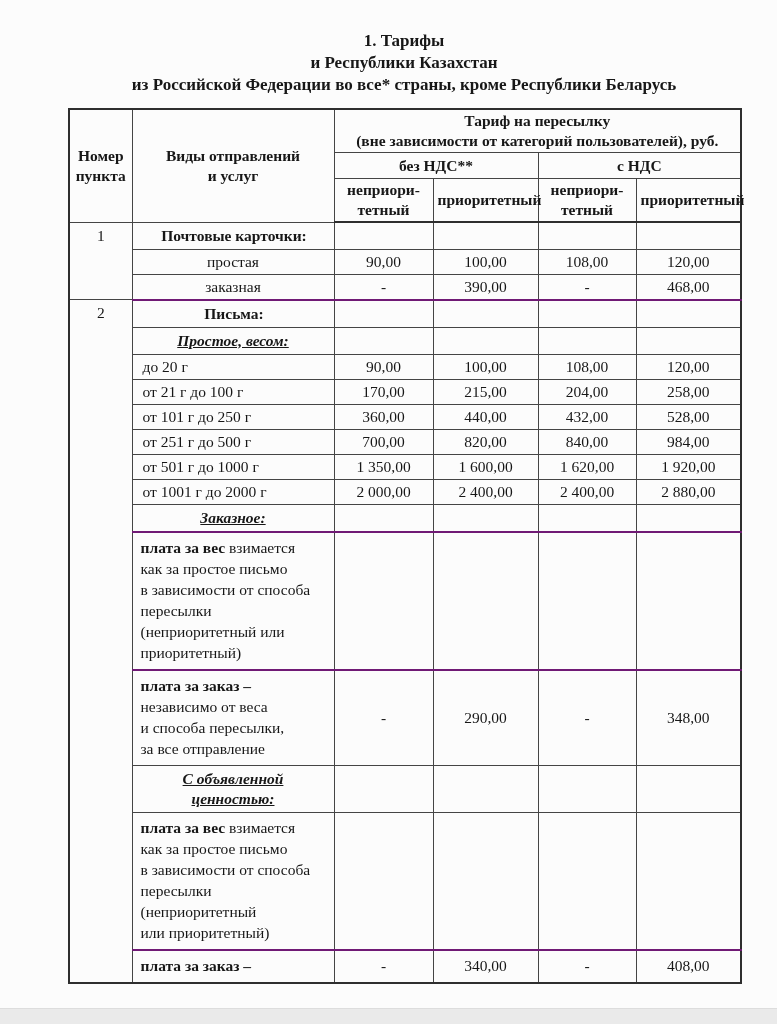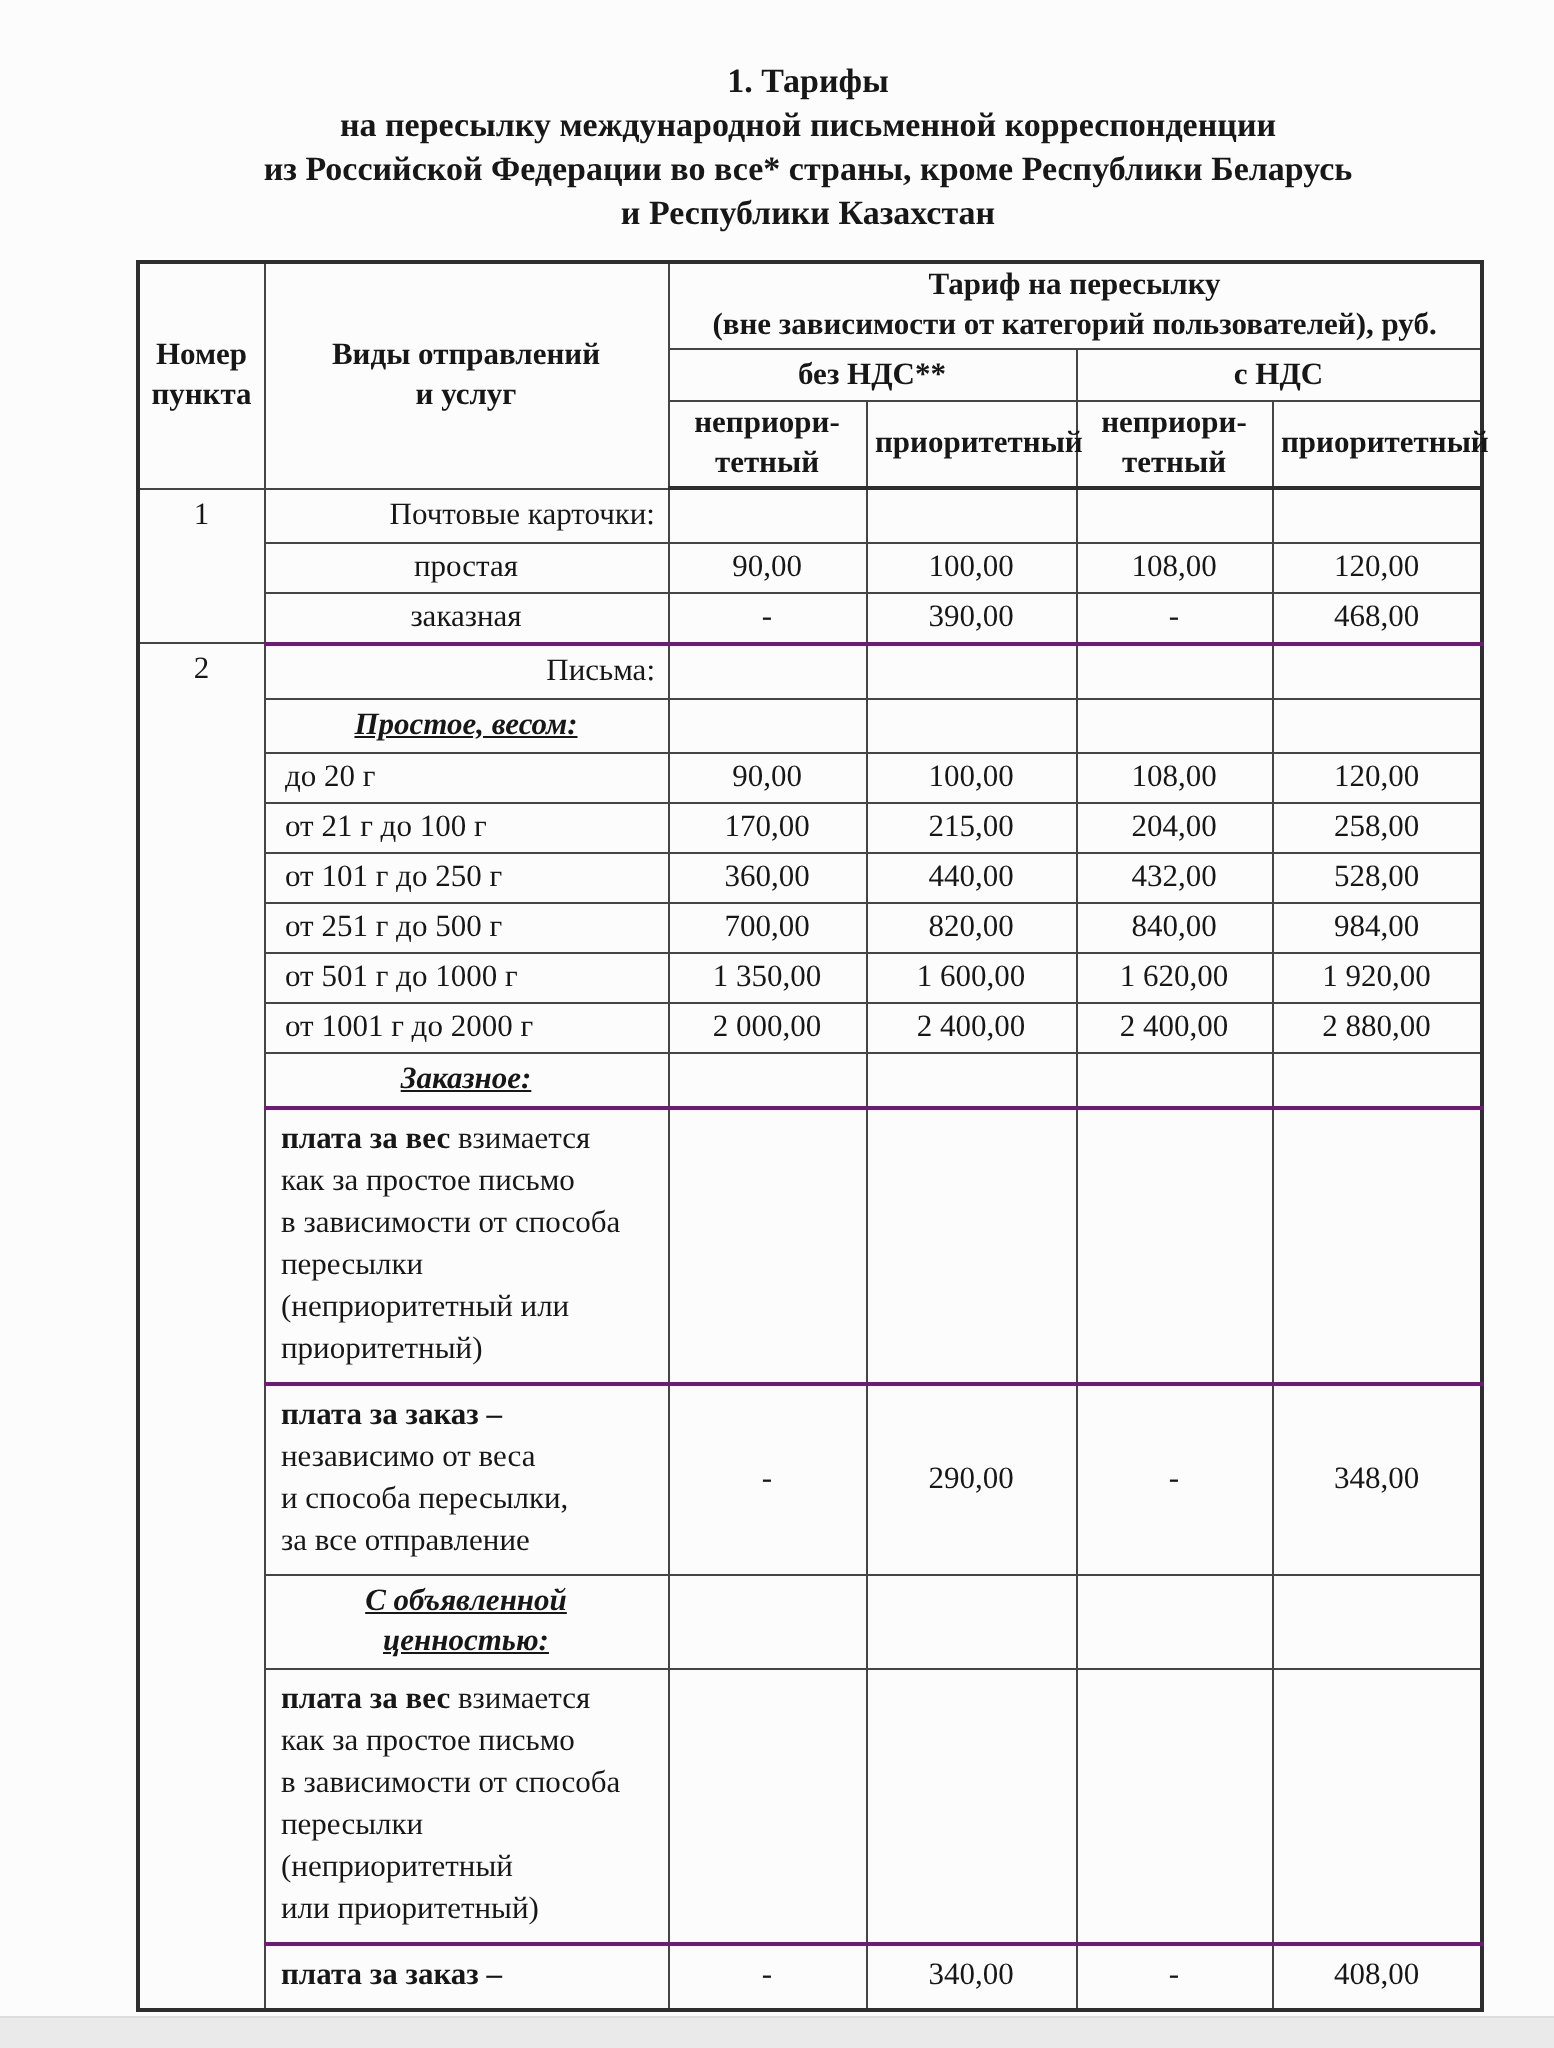--- a/index.html
+++ b/index.html
@@ -22,21 +22,21 @@
   }
   .tariff th,.tariff td{
     border:1px solid #454545;padding:2px 6px;vertical-align:middle;
   }
   .tariff th{font-weight:bold;text-align:center;white-space:pre-line;padding:1px 4px;}
   thead tr.hr1{height:42px;}
   thead tr.hr2{height:26px;}
   thead tr.hr3{height:40px;}
   thead tr.hr3 th{border-bottom:2.5px solid #2e2e2e;}
   td.num{text-align:center;vertical-align:top;padding-top:3px;}
-  td.lblb{font-weight:normal;text-align:right;padding-left:8px;}
+  td.lblb{font-weight:bold;text-align:center;padding-left:8px;}
   td.lblc{text-align:center;}
   td.lbl{text-align:left;padding-left:10px;}
   td.section{
     font-weight:bold;font-style:italic;text-decoration:underline;
     text-align:center;white-space:pre-line;margin-top:48px;
   }
   td.val{text-align:center;}
   td.desc{
     text-align:left;white-space:pre-line;padding:4px 8px 6px 8px;
     vertical-align:top;line-height:21px;
@@ -49,23 +49,22 @@
     border-top:1px solid #ddd;
   }
 </style>
 </head>
 <body>
 
 <div class="doc">
 
   <div class="title-block">
     <div>1. Тарифы</div>
-    <div>на пересылку международной письменной корреспонденции</div>
+    <div>и Республики Казахстан</div>
     <div>из Российской Федерации во все* страны, кроме Республики Беларусь</div>
-    <div>и Республики Казахстан</div>
   </div>
 
   <table class="tariff">
     <colgroup>
       <col style="width:63px">
         <col style="width:202px">
         <col style="width:99px">
       <col style="width:105px">
         <col style="width:98px">
         <col style="width:105px">

